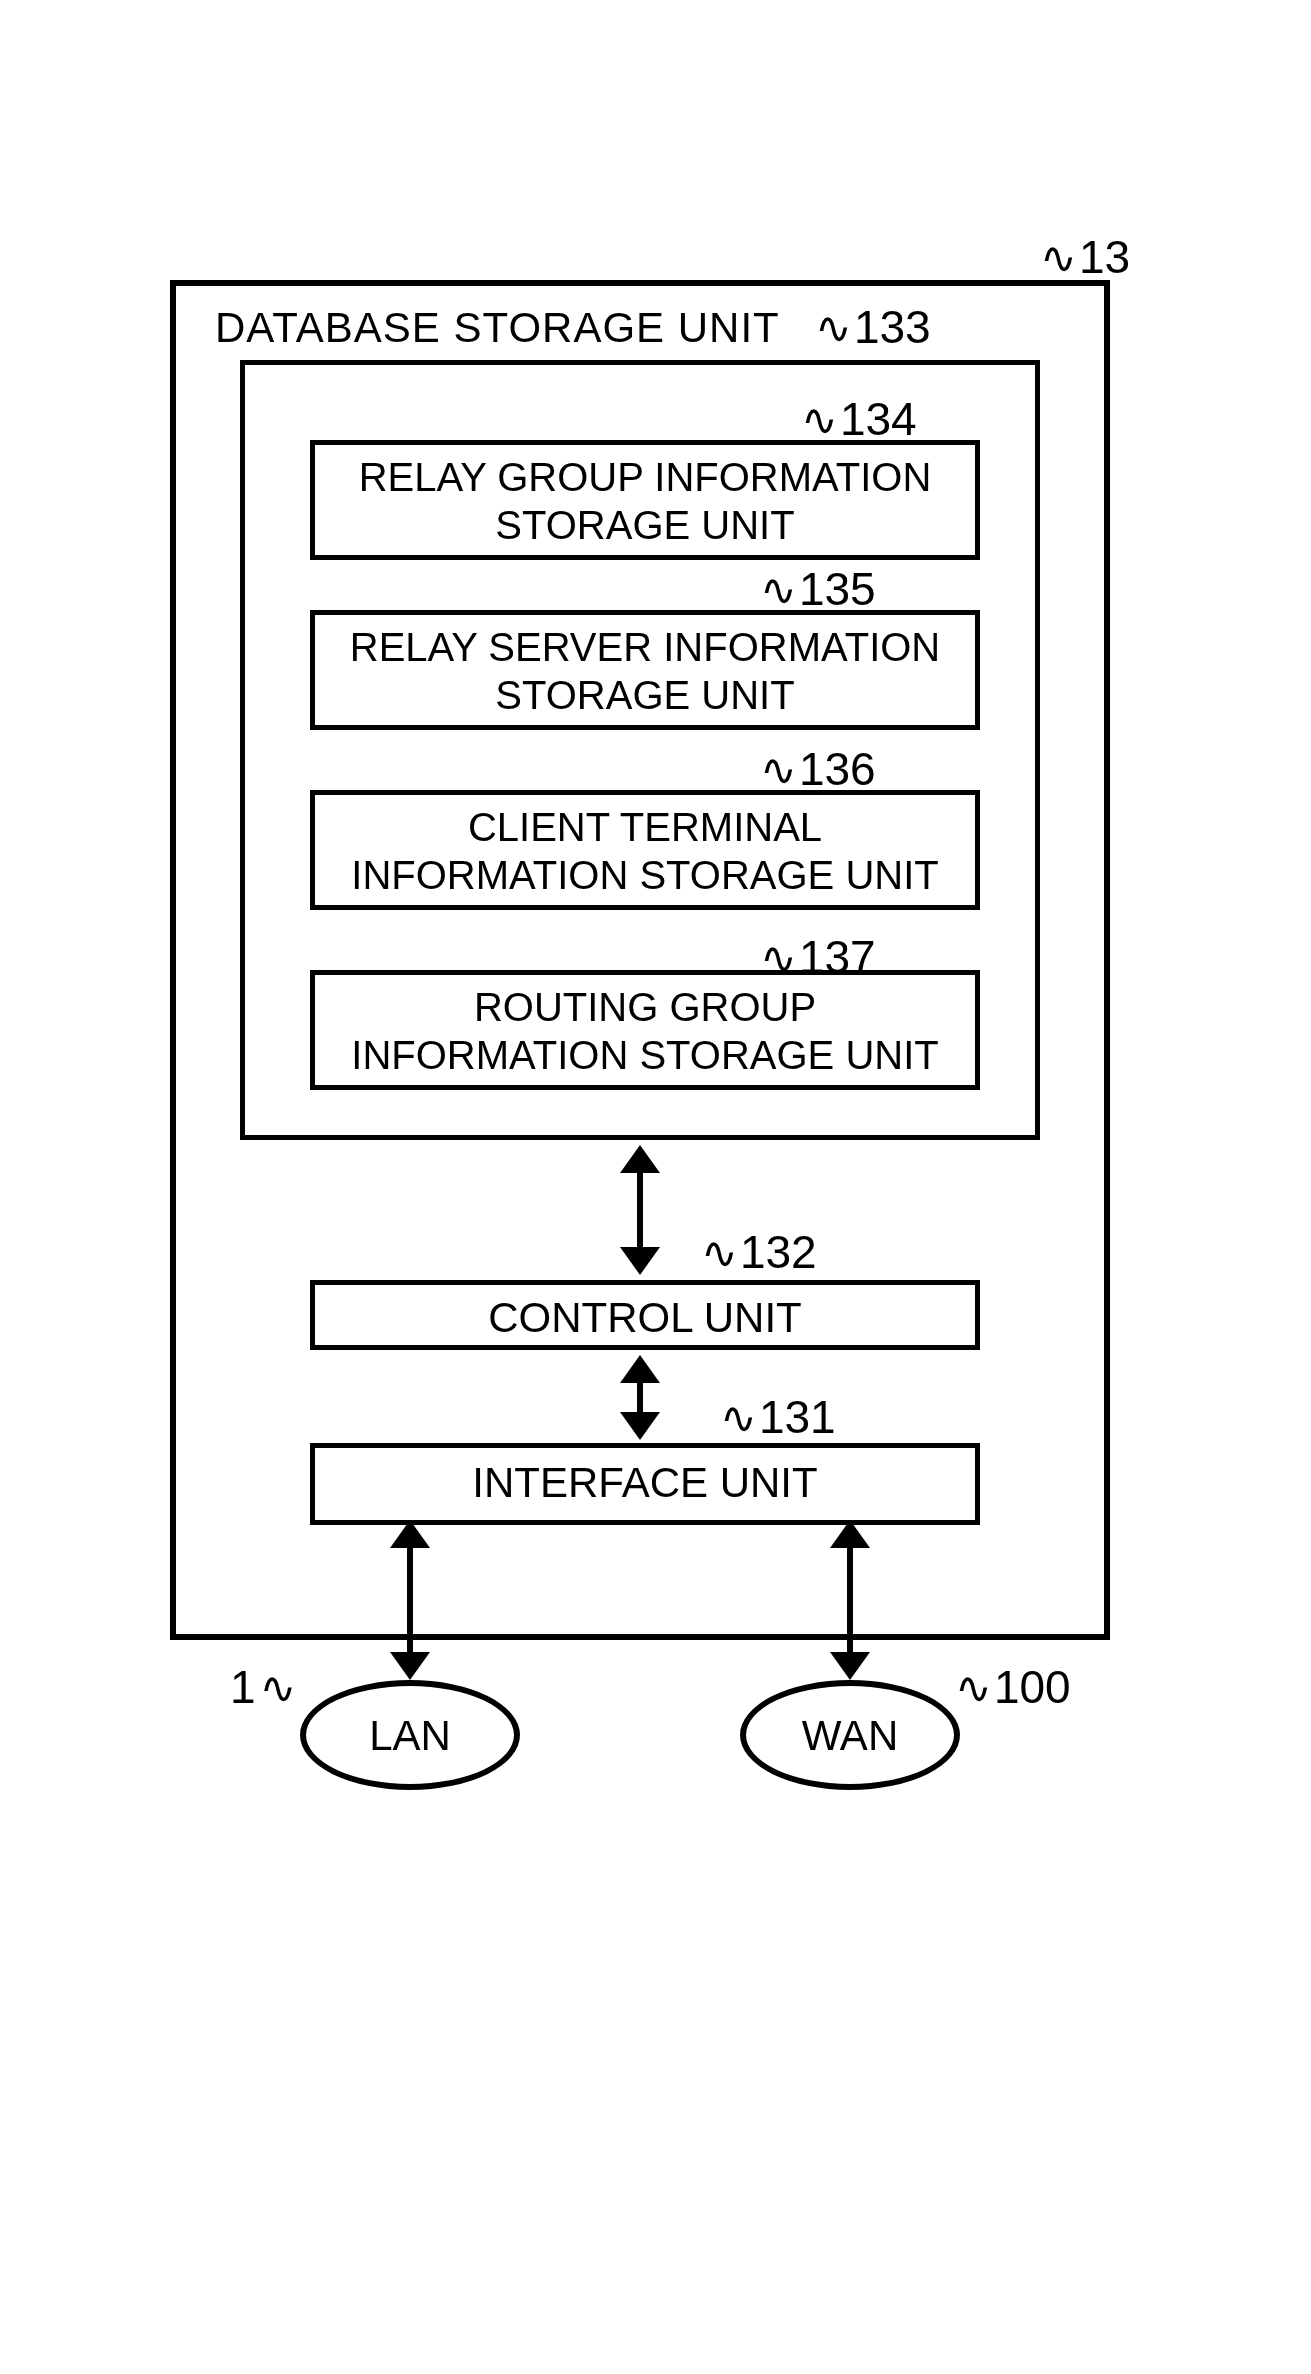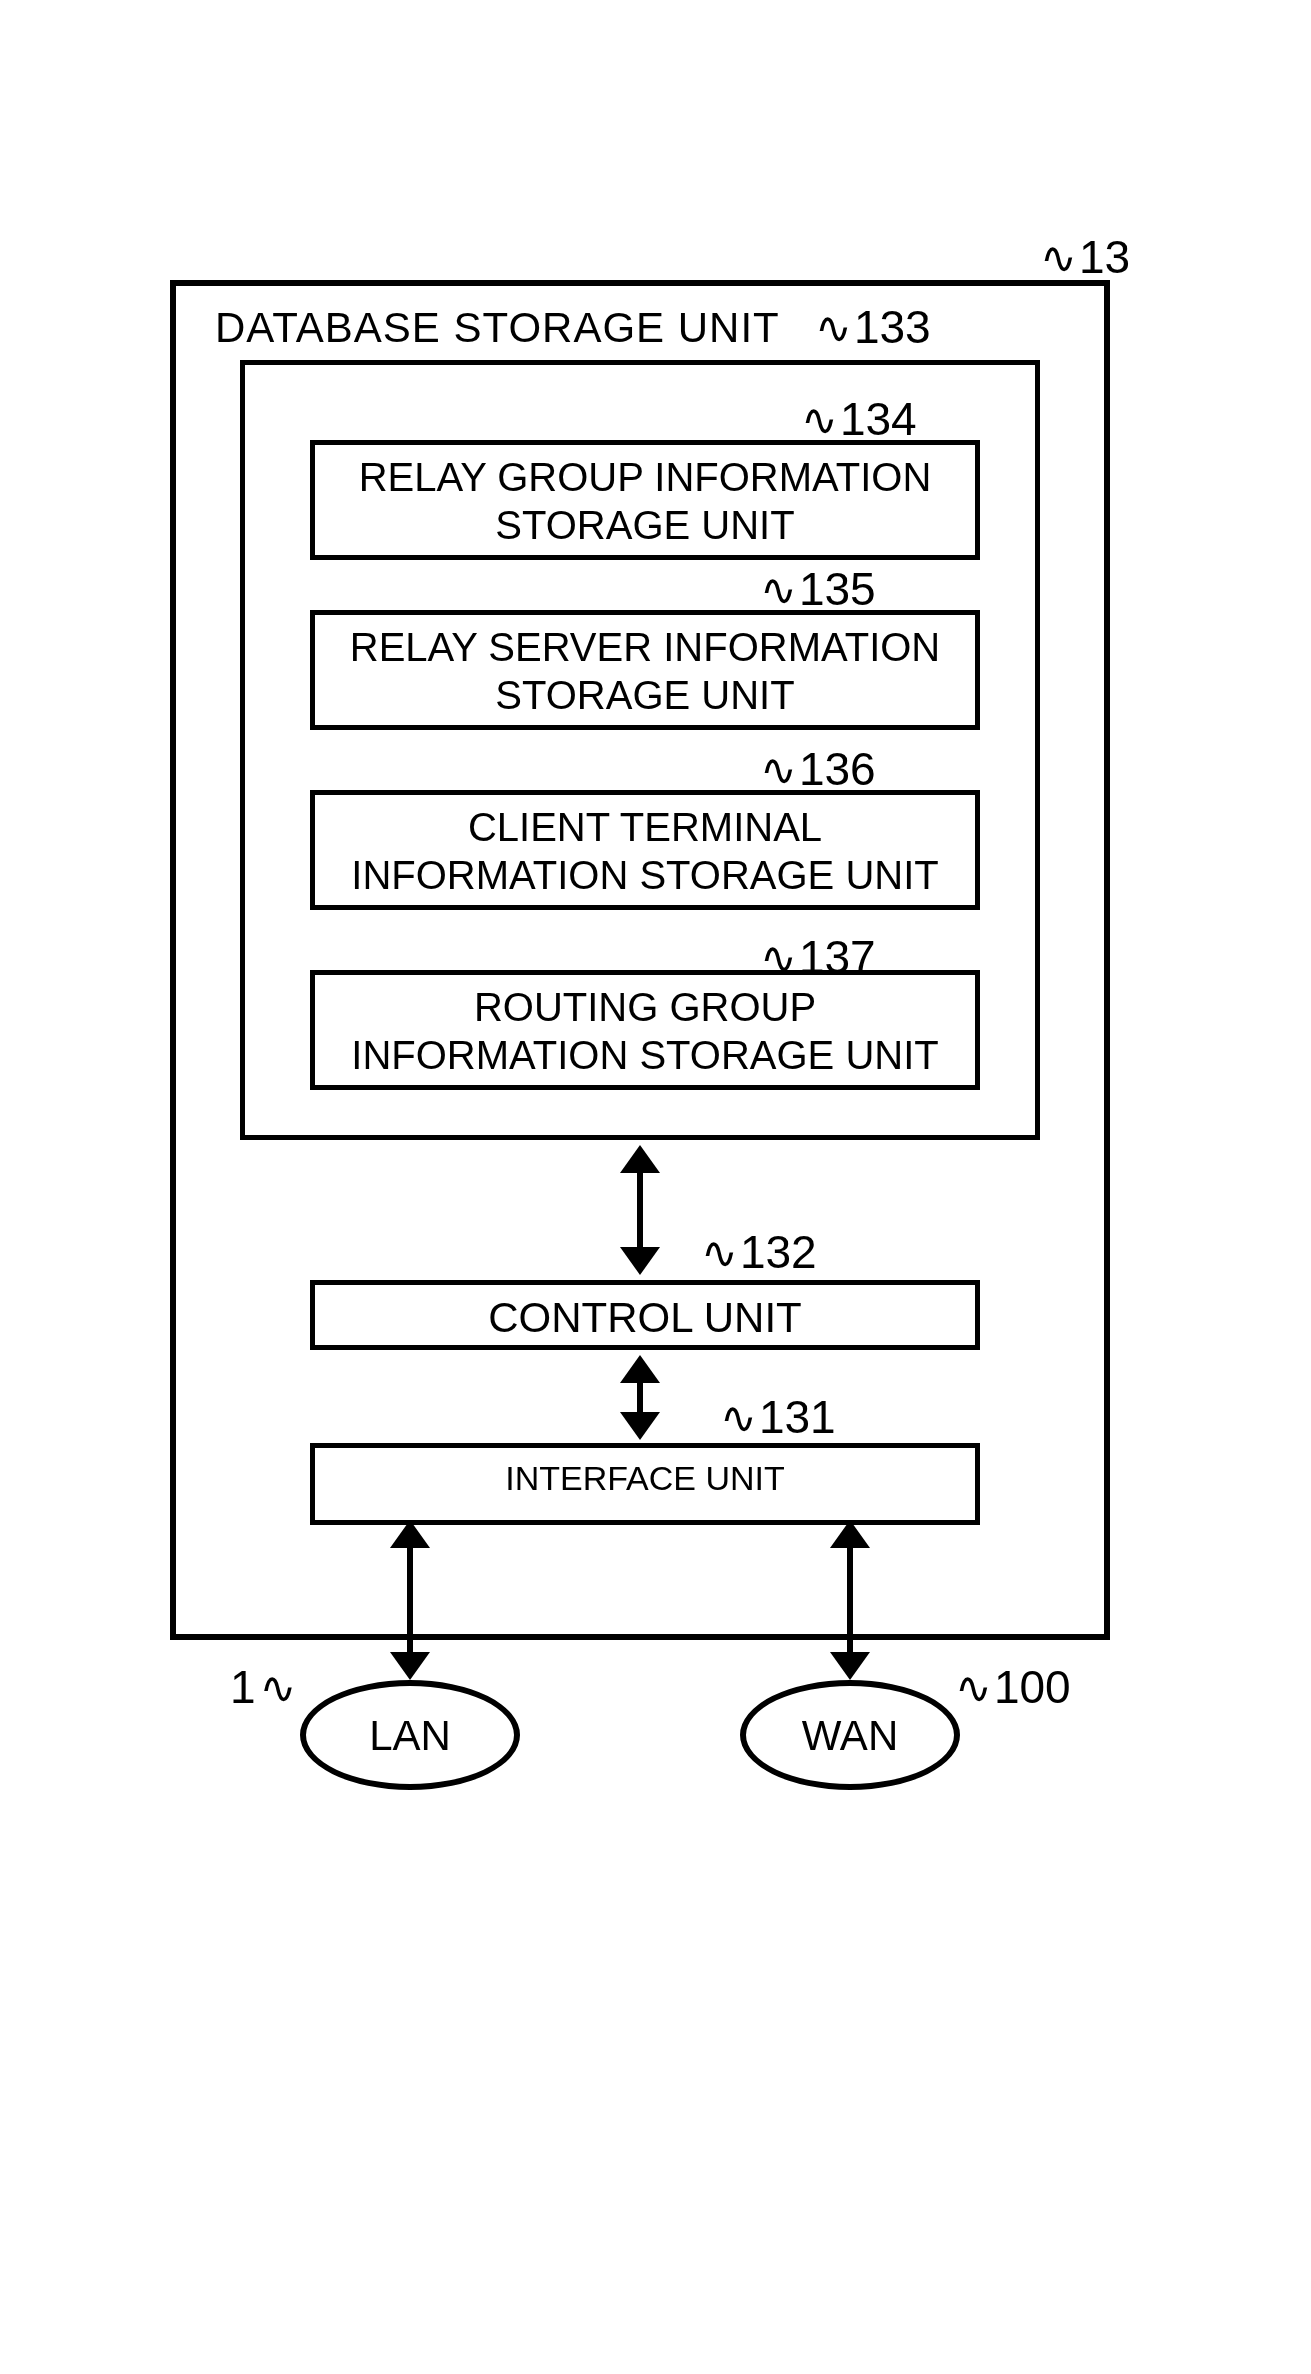--- a/index.html
+++ b/index.html
@@ -58,21 +58,21 @@
     text-align: center;
     font-size: 40px;
     line-height: 1.2;
     padding: 8px 4px 0 4px;
   }
   .unit-134 { left: 310px; top: 440px; width: 670px; height: 120px; }
   .unit-135 { left: 310px; top: 610px; width: 670px; height: 120px; }
   .unit-136 { left: 310px; top: 790px; width: 670px; height: 120px; }
   .unit-137 { left: 310px; top: 970px; width: 670px; height: 120px; }
   .control-box { left: 310px; top: 1280px; width: 670px; height: 70px; font-size: 42px; }
-  .interface-box { left: 310px; top: 1443px; width: 670px; height: 82px; font-size: 34px; padding-top: 10px; }
+  .interface-box { left: 310px; top: 1443px; width: 670px; height: 82px; font-size: 42px; padding-top: 10px; }
 
   .ref-134 { position: absolute; left: 801px; top: 392px; font-size: 46px; }
   .ref-135 { position: absolute; left: 760px; top: 562px; font-size: 46px; }
   .ref-136 { position: absolute; left: 760px; top: 742px; font-size: 46px; }
   .ref-137 { position: absolute; left: 760px; top: 922px; font-size: 46px; margin-top: 8px; }
   .ref-132 { position: absolute; left: 687px; top: 1225px; font-size: 46px; margin-left: 14px; }
   .ref-131 { position: absolute; left: 720px; top: 1390px; font-size: 46px; }
   .ref-1   { position: absolute; left: 230px; top: 1660px; font-size: 46px; }
   .ref-100 { position: absolute; left: 955px; top: 1660px; font-size: 46px; }
 

